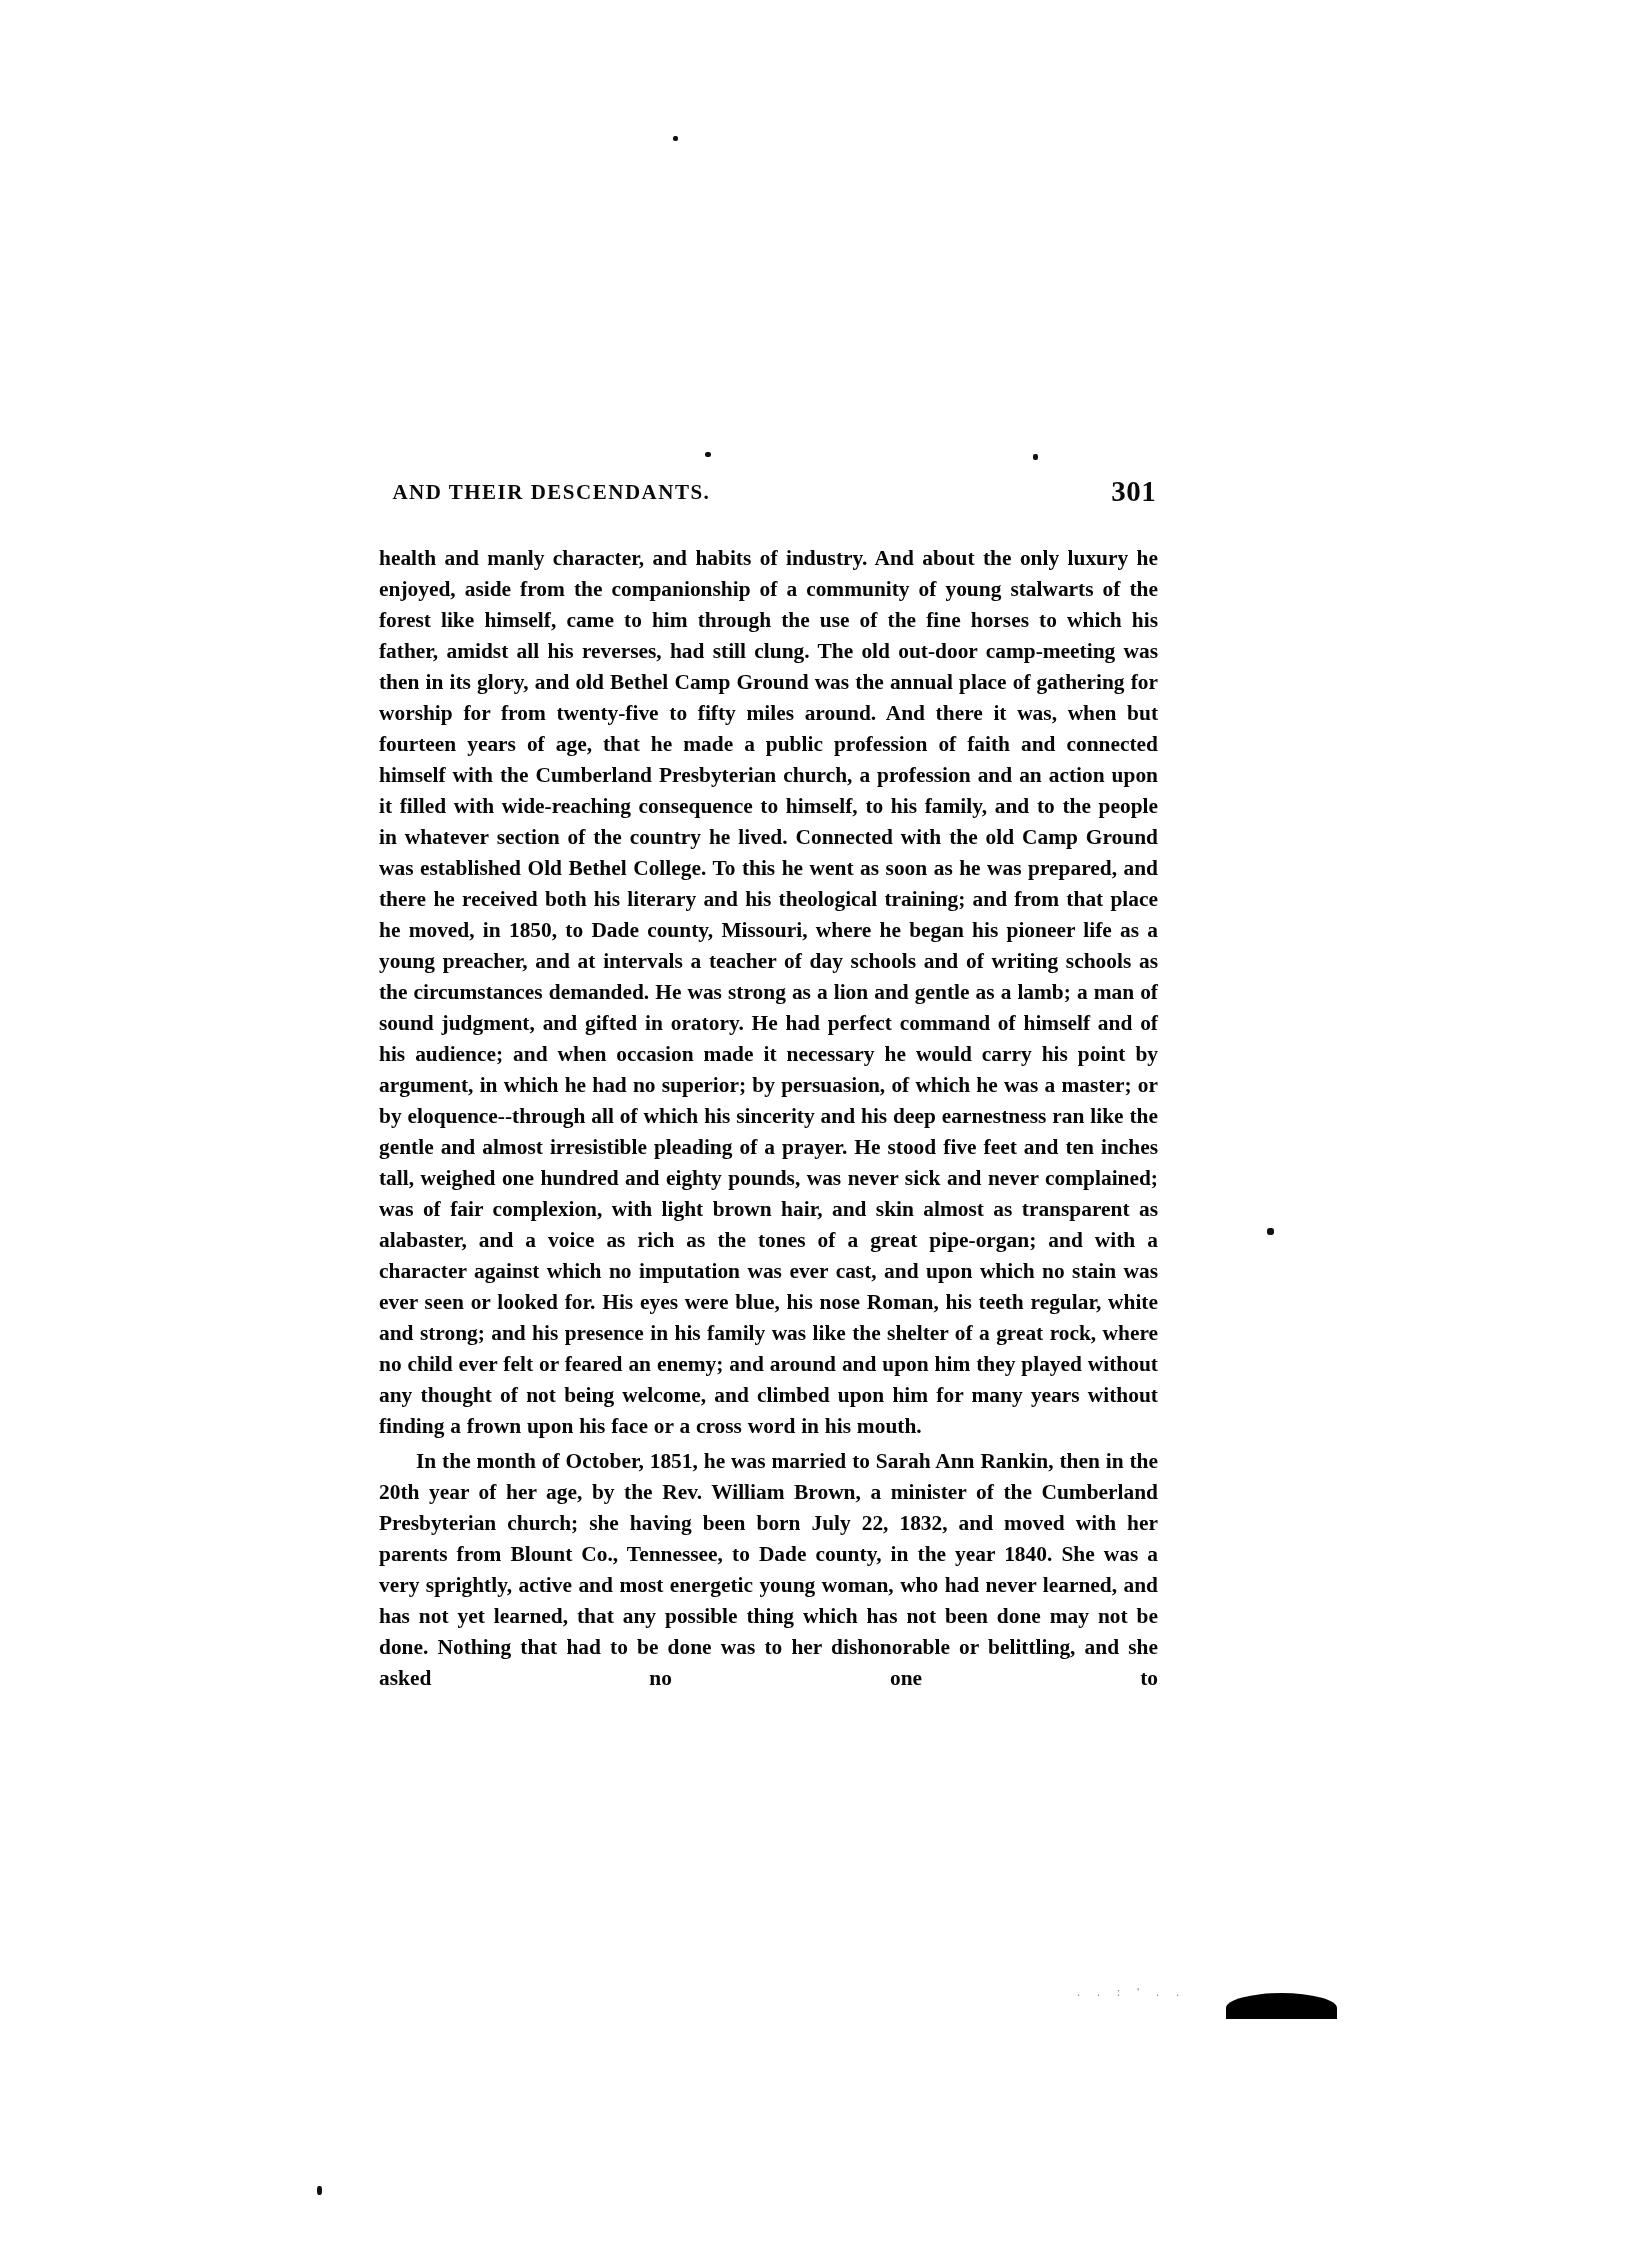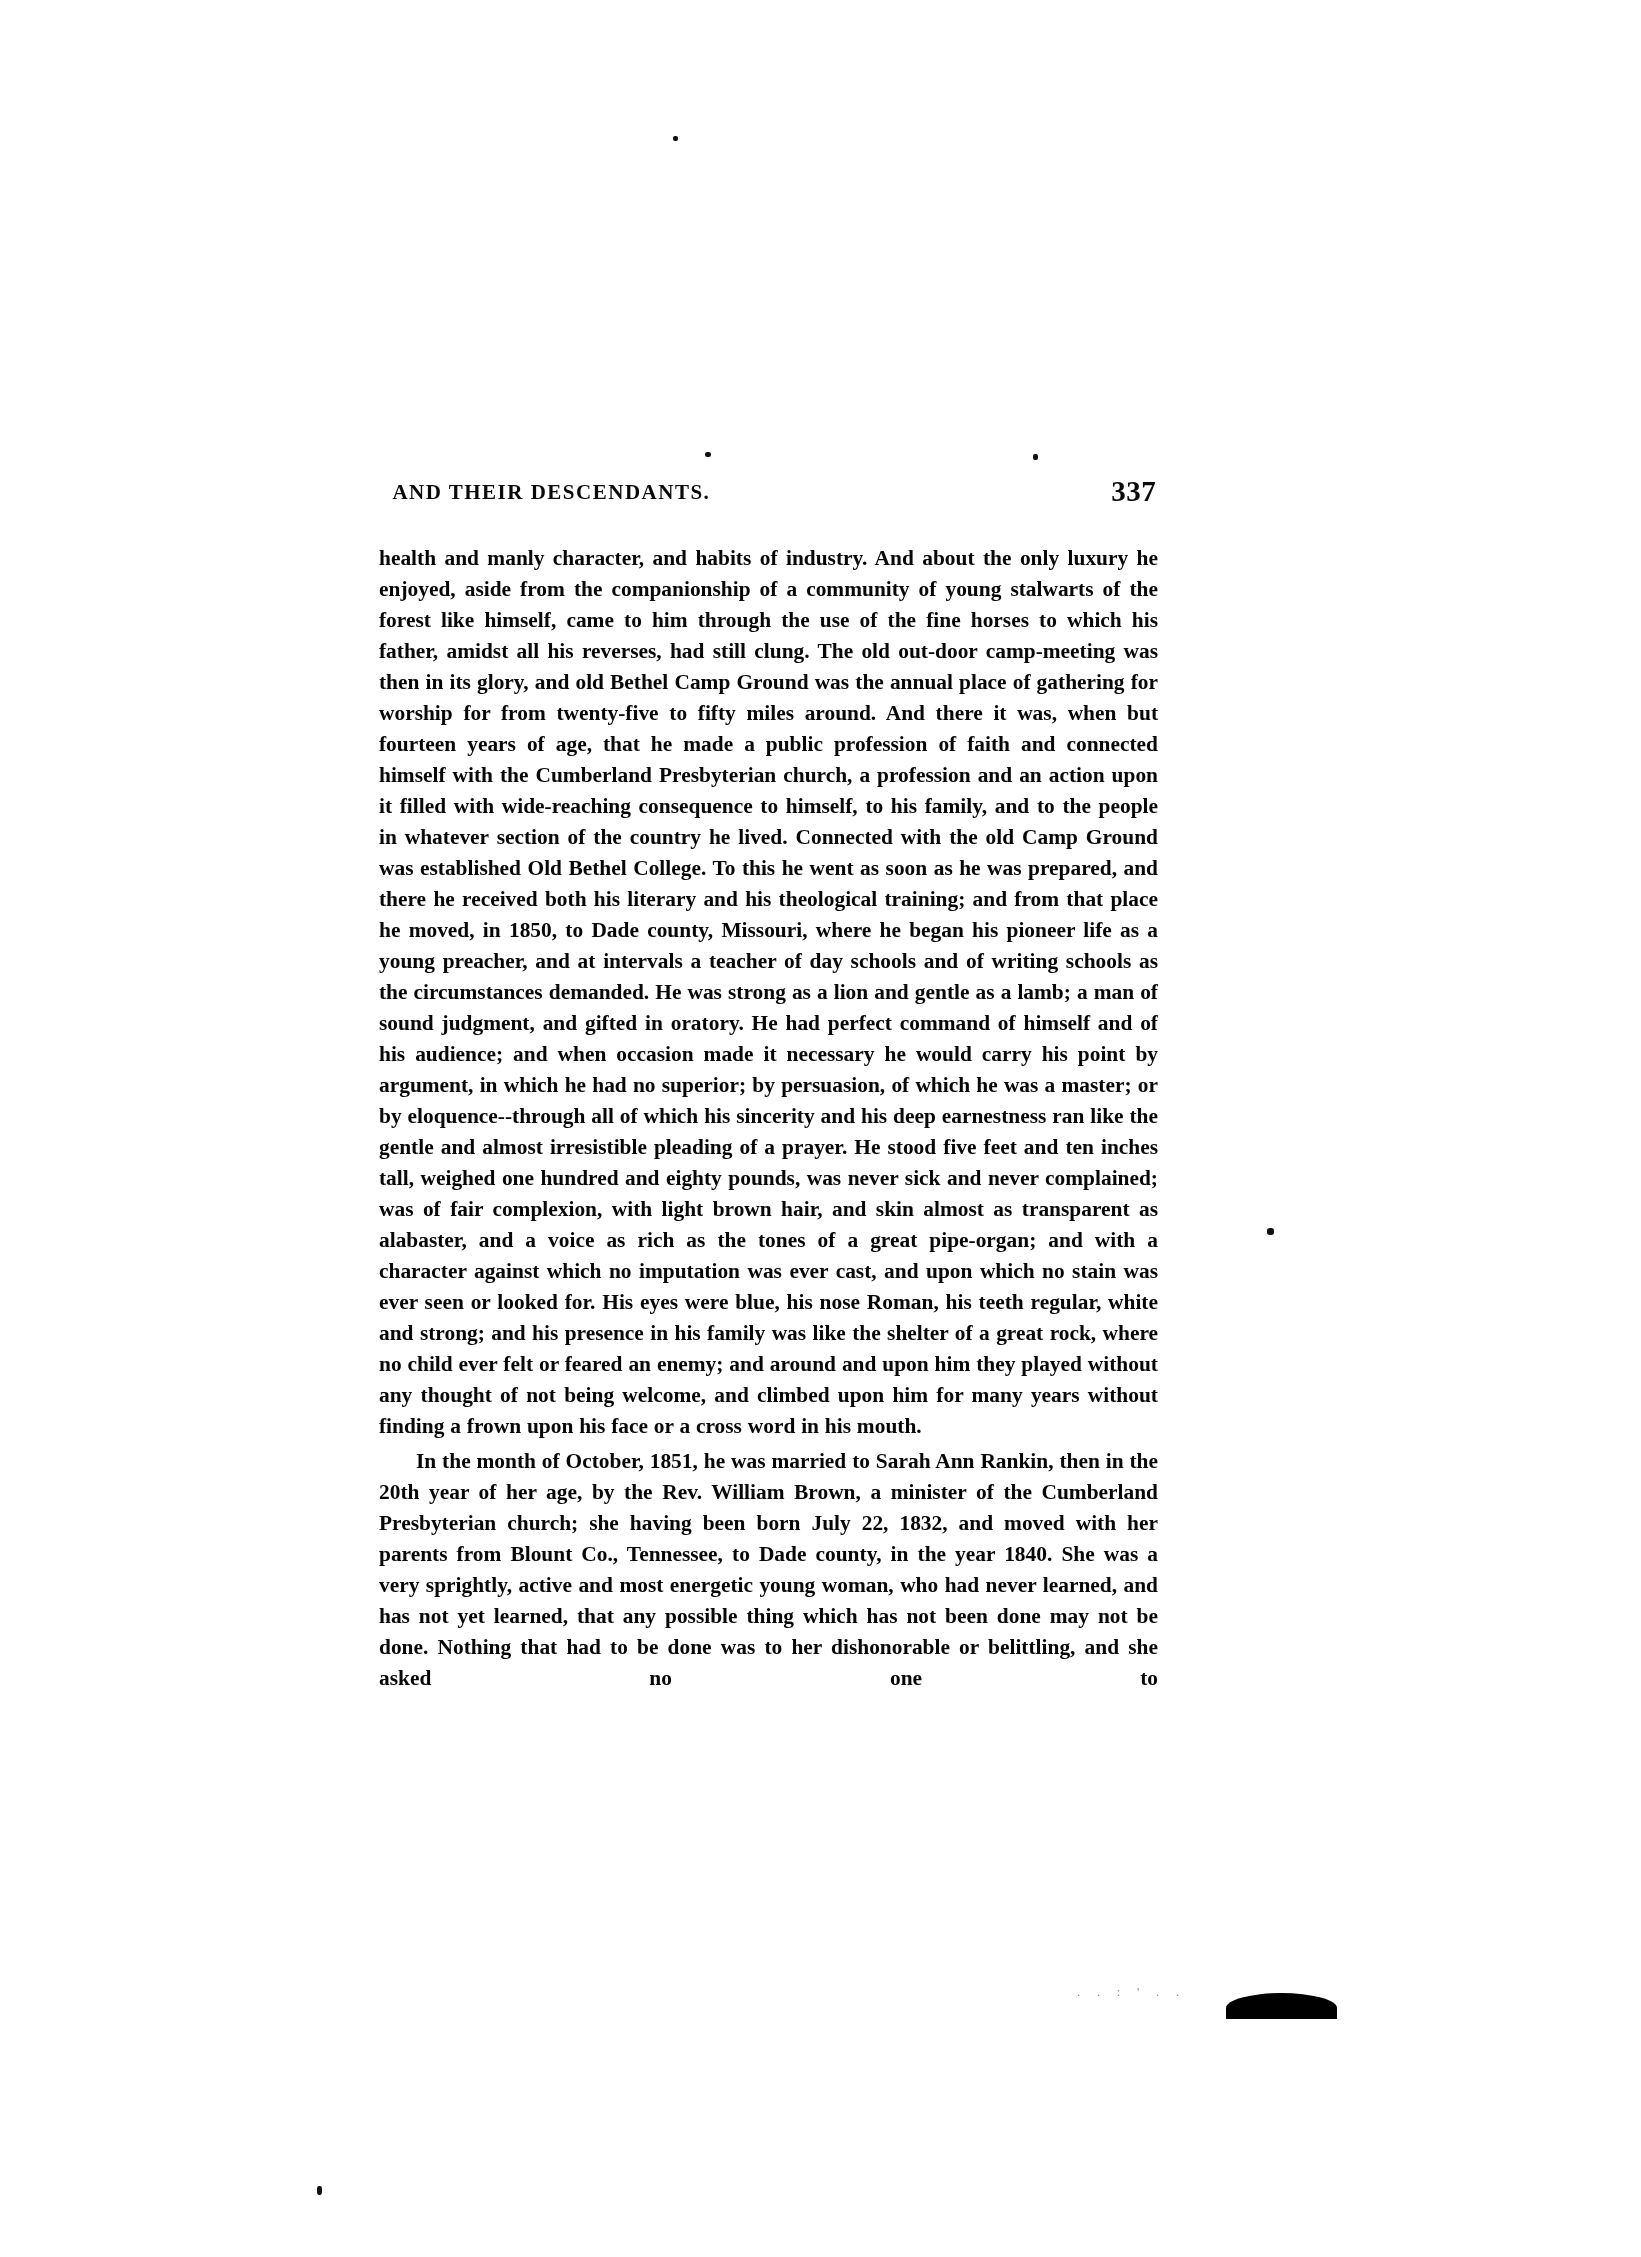--- a/index.html
+++ b/index.html
@@ -122,21 +122,21 @@
   <div class="speck" style="left:705px; top:452px;  width:5.8px;  height:4.8px;"></div>
   <div class="speck" style="left:1033px;top:454px;  width:4.8px;  height:5.8px;"></div>
   <div class="speck" style="left:1267px;top:1228px; width:6.8px;  height:6.8px;"></div>
   <div class="speck" style="left:317px; top:2186px; width:4.8px;  height:8.7px;"></div>
   <div class="speck" style="left:673px; top:136px;  width:4.8px;  height:4.8px;"></div>
 
   <div class="textblock">
 
     <div class="running-head">
       <div class="running-head-title">AND THEIR DESCENDANTS.</div>
-      <div class="running-head-folio">337</div>
+      <div class="running-head-folio">301</div>
     </div>
 
     <p class="para">health and manly character, and habits of industry. And about the only luxury he enjoyed, aside from the companionship of a community of young stalwarts of the forest like himself, came to him through the use of the fine horses to which his father, amidst all his reverses, had still clung. The old out-door camp-meeting was then in its glory, and old Bethel Camp Ground was the annual place of gathering for worship for from twenty-five to fifty miles around. And there it was, when but fourteen years of age, that he made a public profession of faith and connected himself with the Cumberland Presbyterian church, a profession and an action upon it filled with wide-reaching consequence to himself, to his family, and to the people in whatever section of the country he lived. Connected with the old Camp Ground was established Old Bethel College. To this he went as soon as he was prepared, and there he received both his literary and his theological training; and from that place he moved, in 1850, to Dade county, Missouri, where he began his pioneer life as a young preacher, and at intervals a teacher of day schools and of writing schools as the circumstances demanded. He was strong as a lion and gentle as a lamb; a man of sound judgment, and gifted in oratory. He had perfect command of himself and of his audience; and when occasion made it necessary he would carry his point by argument, in which he had no superior; by persuasion, of which he was a master; or by eloquence--through all of which his sincerity and his deep earnestness ran like the gentle and almost irresistible pleading of a prayer. He stood five feet and ten inches tall, weighed one hundred and eighty pounds, was never sick and never complained; was of fair complexion, with light brown hair, and skin almost as transparent as alabaster, and a voice as rich as the tones of a great pipe-organ; and with a character against which no imputation was ever cast, and upon which no stain was ever seen or looked for. His eyes were blue, his nose Roman, his teeth regular, white and strong; and his presence in his family was like the shelter of a great rock, where no child ever felt or feared an enemy; and around and upon him they played without any thought of not being welcome, and climbed upon him for many years without finding a frown upon his face or a cross word in his mouth.</p>
 
     <p class="para indent continued">In the month of October, 1851, he was married to Sarah Ann Rankin, then in the 20th year of her age, by the Rev. William Brown, a minister of the Cumberland Presbyterian church; she having been born July 22, 1832, and moved with her parents from Blount Co., Tennessee, to Dade county, in the year 1840. She was a very sprightly, active and most energetic young woman, who had never learned, and has not yet learned, that any possible thing which has not been done may not be done. Nothing that had to be done was to her dishonorable or belittling, and she asked no one to</p>
 
   </div>
 
   <div class="blob-dust" style="left:1077px; top:1985px;">. .  : '  . .</div>
 

